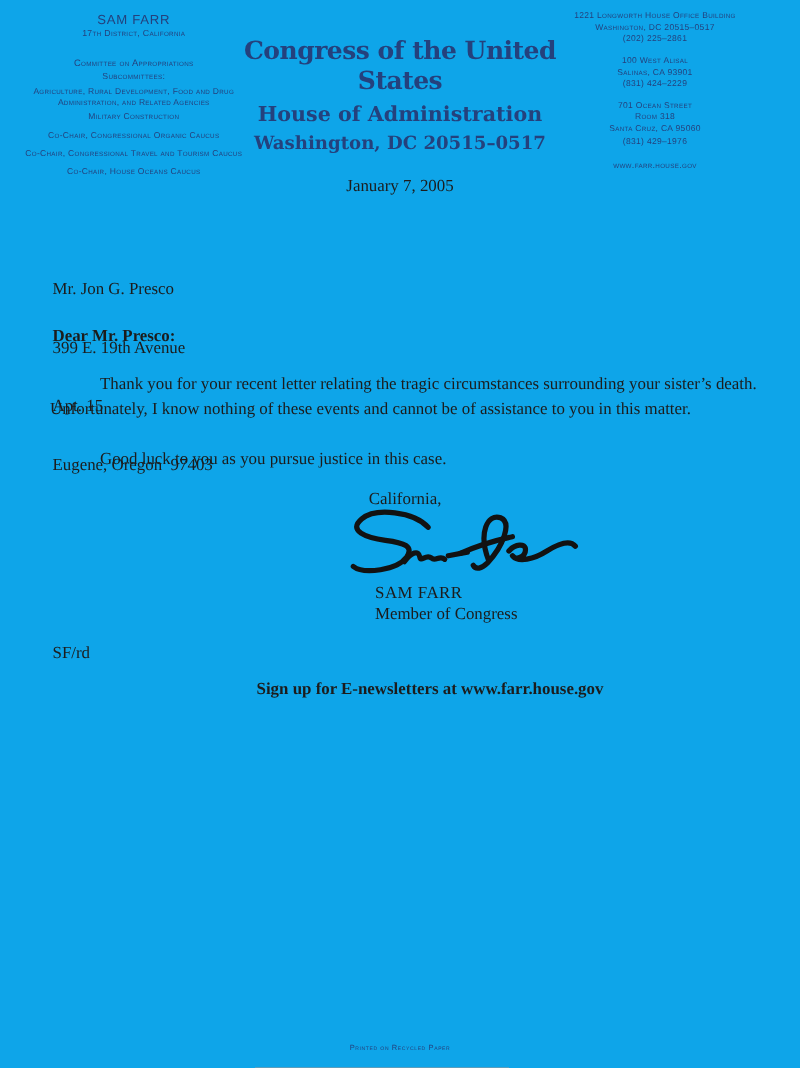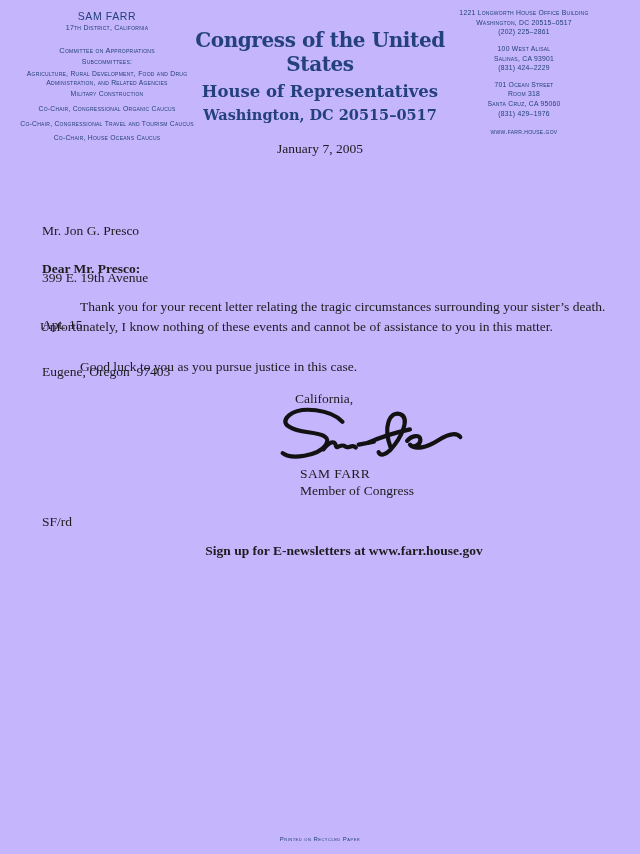--- a/index.html
+++ b/index.html
@@ -1,20 +1,20 @@
 <!DOCTYPE html>
 <html style="--navy: #24417d; --ink: #1c1c1c;"><head>
 <meta charset="utf-8">
 <style>
   html,body { margin:0; padding:0; background:#9a9a9a; }
   .page {
     position: relative;
     width: 640px; height: 854px;
     margin: 0 auto;
-    background: #c4b5fd;
+    background: #0ea5e9;
     font-family: "Liberation Serif", serif;
     color: var(--ink, #1c1c1c);
     overflow: hidden;
   }
   
   .navy { color: var(--navy, #24417d); }
   .sc {
     font-family: "Liberation Sans", sans-serif;
     font-variant: small-caps;
     letter-spacing: 0.25px;
@@ -94,21 +94,21 @@
     <div class="member-subhdr">Subcommittees:</div>
     <div class="member-line">Agriculture, Rural Development, Food and Drug Administration, and Related Agencies</div>
     <div class="member-line">Military Construction</div>
     <div class="member-caucus">Co-Chair, Congressional Organic Caucus</div>
     <div class="member-caucus">Co-Chair, Congressional Travel and Tourism Caucus</div>
     <div class="member-caucus">Co-Chair, House Oceans Caucus</div>
   </div>
 
   <div class="title-block navy">
     <div class="title-1">Congress of the United States</div>
-    <div class="title-2">House of Representatives</div>
+    <div class="title-2">House of Administration</div>
     <div class="title-3">Washington, DC 20515–0517</div>
   </div>
 
   <div class="offices-block navy sc">
     <div class="office">
       <div>1221 Longworth House Office Building</div>
       <div>Washington, DC 20515–0517</div>
       <div>(202) 225–2861</div>
     </div>
     <div class="office">

